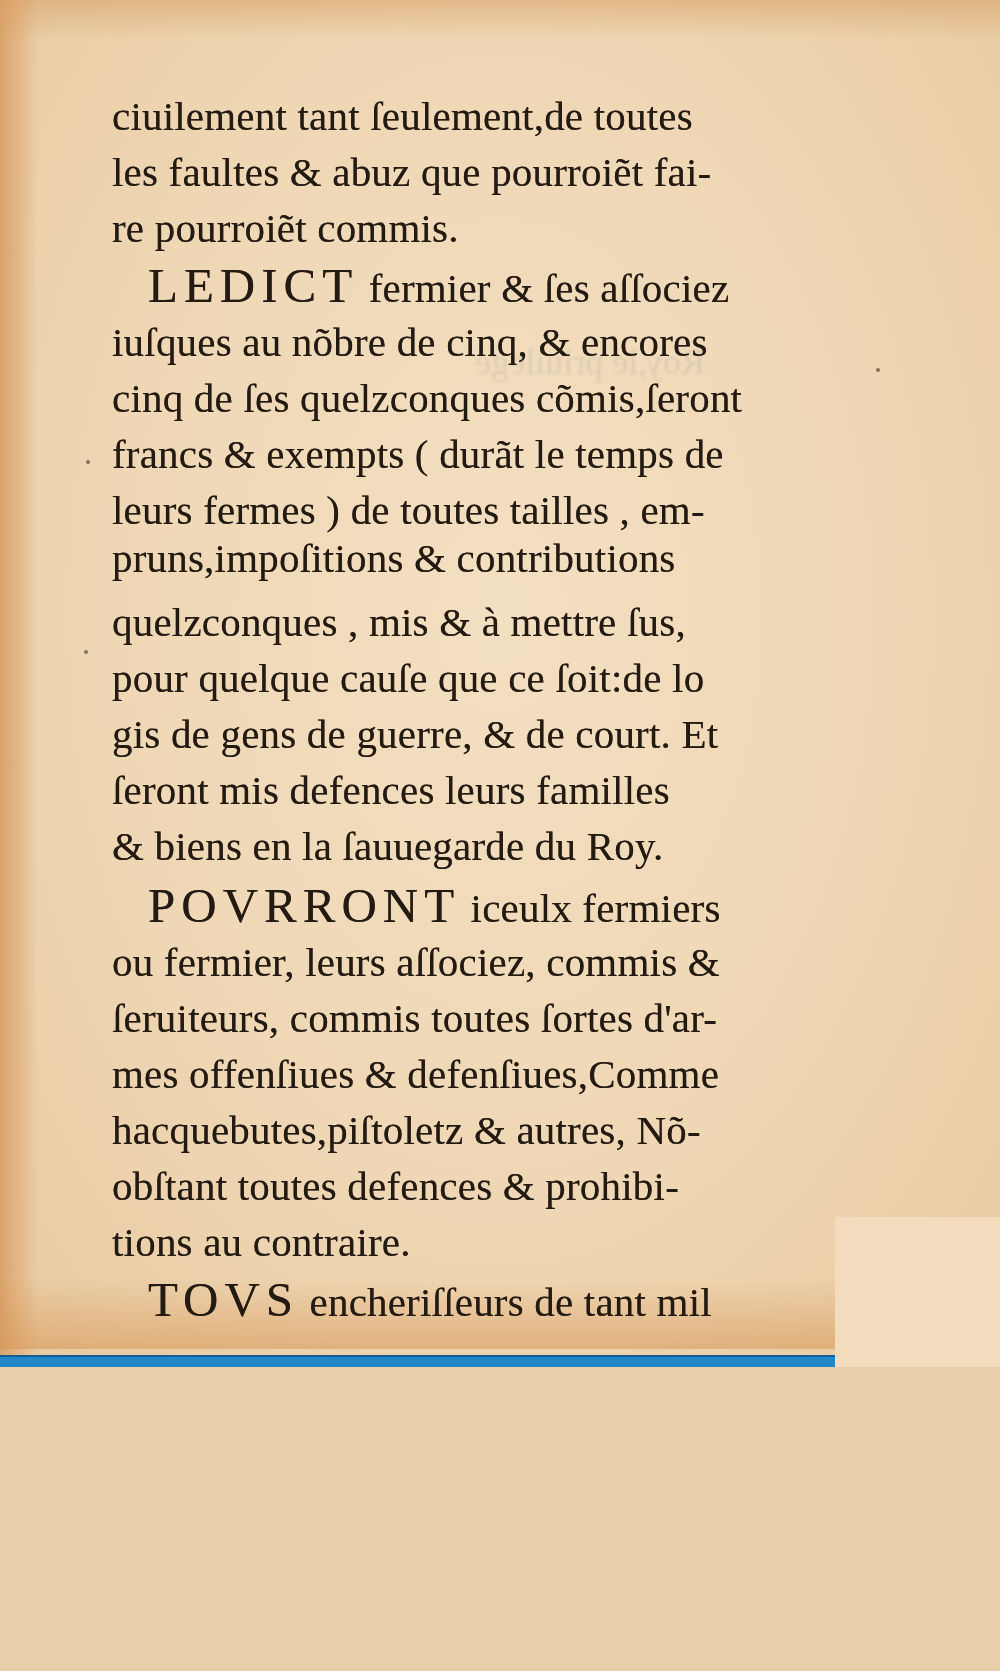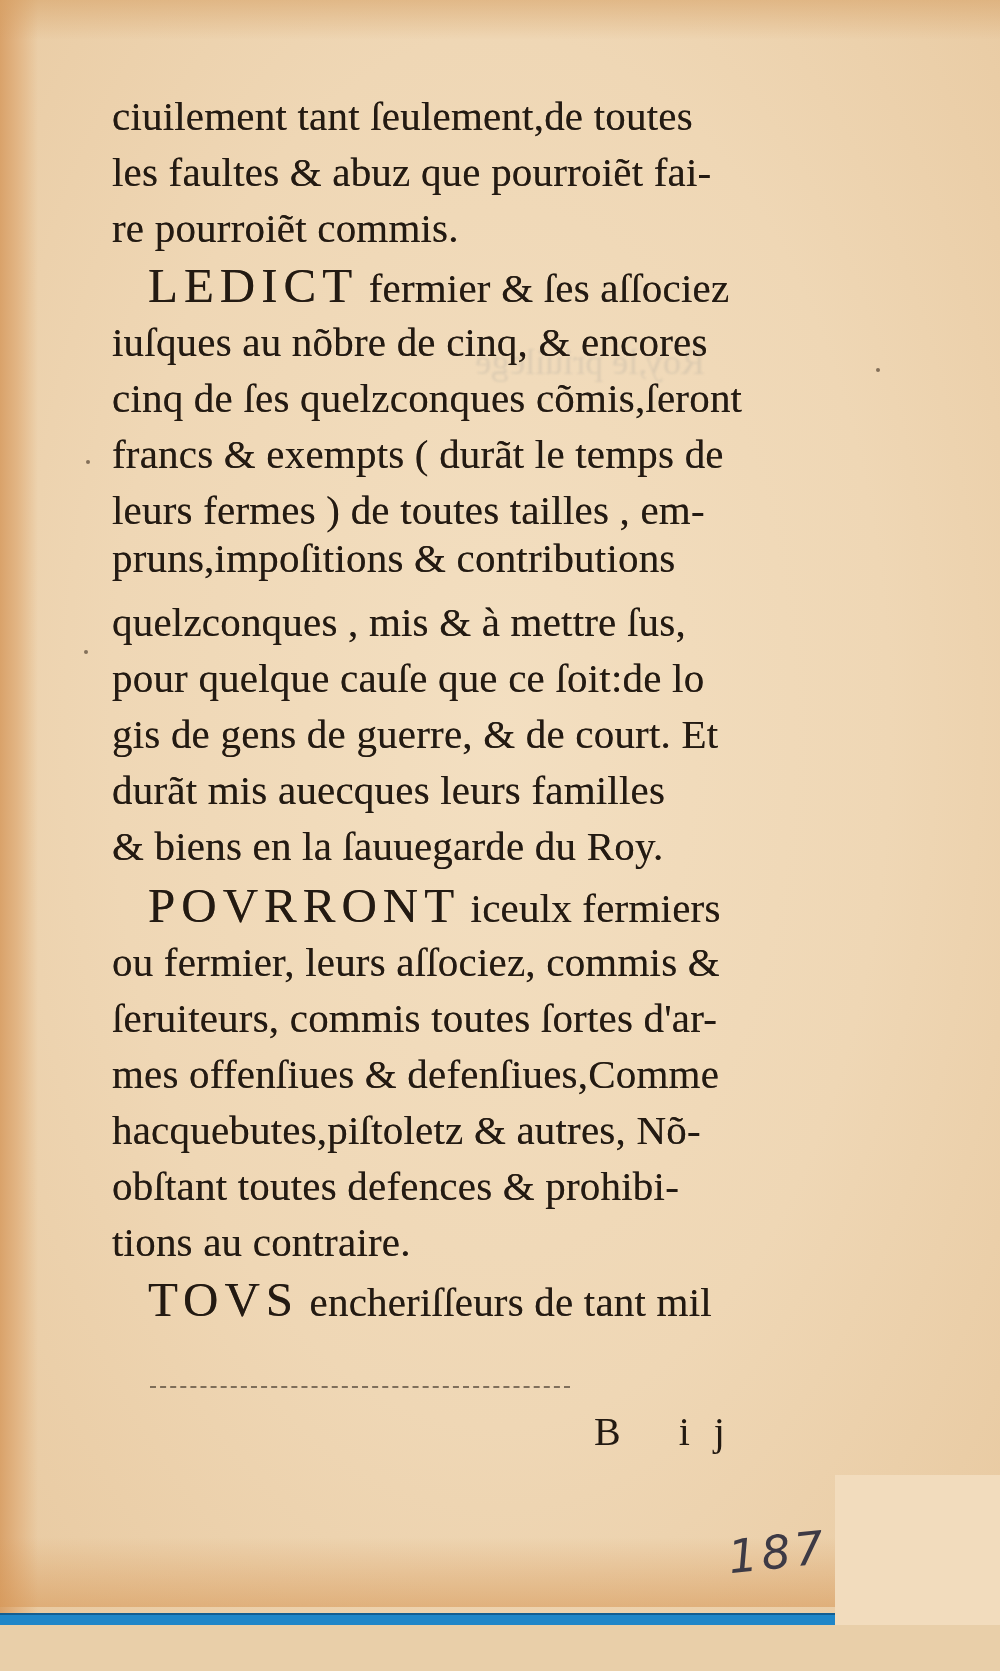--- a/index.html
+++ b/index.html
@@ -6,21 +6,21 @@
       margin: 0;
       padding: 0;
       width: 1000px;
       height: 1671px;
       overflow: hidden;
       background: #e9cfa9;
     }
     .page {
       position: relative;
       width: 1000px;
-      height: 1625px;
+      height: 1367px;
       overflow: hidden;
       background:
         radial-gradient(ellipse at 50% 45%, #f3dfc1 0%, #efd7b5 55%, #e8c9a0 100%);
     }
     
     .page::before {
       content: "";
       position: absolute;
       left: 0; top: 0; bottom: 0;
       width: 38px;
@@ -156,21 +156,21 @@
       <span class="smallcaps">LEDICT</span><span> fermier &amp; ſes aſſociez</span>
     </div>
     <div class="line" style="top:226px">iuſques au nõbre de cinq, &amp; encores</div>
     <div class="line" style="top:282px">cinq de ſes quelzconques cõmis,ſeront</div>
     <div class="line" style="top:338px">francs &amp; exempts ( durãt le temps de</div>
     <div class="line" style="top:394px">leurs fermes ) de toutes tailles , em-</div>
     <div class="line" style="top:442px">pruns,impoſitions &amp; contributions</div>
     <div class="line" style="top:506px">quelzconques , mis &amp; à mettre ſus,</div>
     <div class="line" style="top:562px">pour quelque cauſe que ce ſoit:de lo</div>
     <div class="line" style="top:618px">gis de gens de guerre, &amp; de court. Et</div>
-    <div class="line" style="top:674px">durãt  mis auecques leurs familles</div>
+    <div class="line" style="top:674px">ſeront  mis defences leurs familles</div>
     <div class="line" style="top:730px">&amp; biens en la ſauuegarde du Roy.</div>
 
     <div class="line indent" style="top:790px">
       <span class="smallcaps">POVRRONT</span><span> iceulx fermiers</span>
     </div>
     <div class="line" style="top:846px">ou fermier, leurs aſſociez, commis &amp;</div>
     <div class="line" style="top:902px">ſeruiteurs, commis toutes ſortes d'ar-</div>
     <div class="line" style="top:958px">mes offenſiues &amp; defenſiues,Comme</div>
     <div class="line" style="top:1014px">hacquebutes,piſtoletz &amp; autres, Nõ-</div>
     <div class="line" style="top:1070px">obſtant toutes defences &amp; prohibi-</div>

